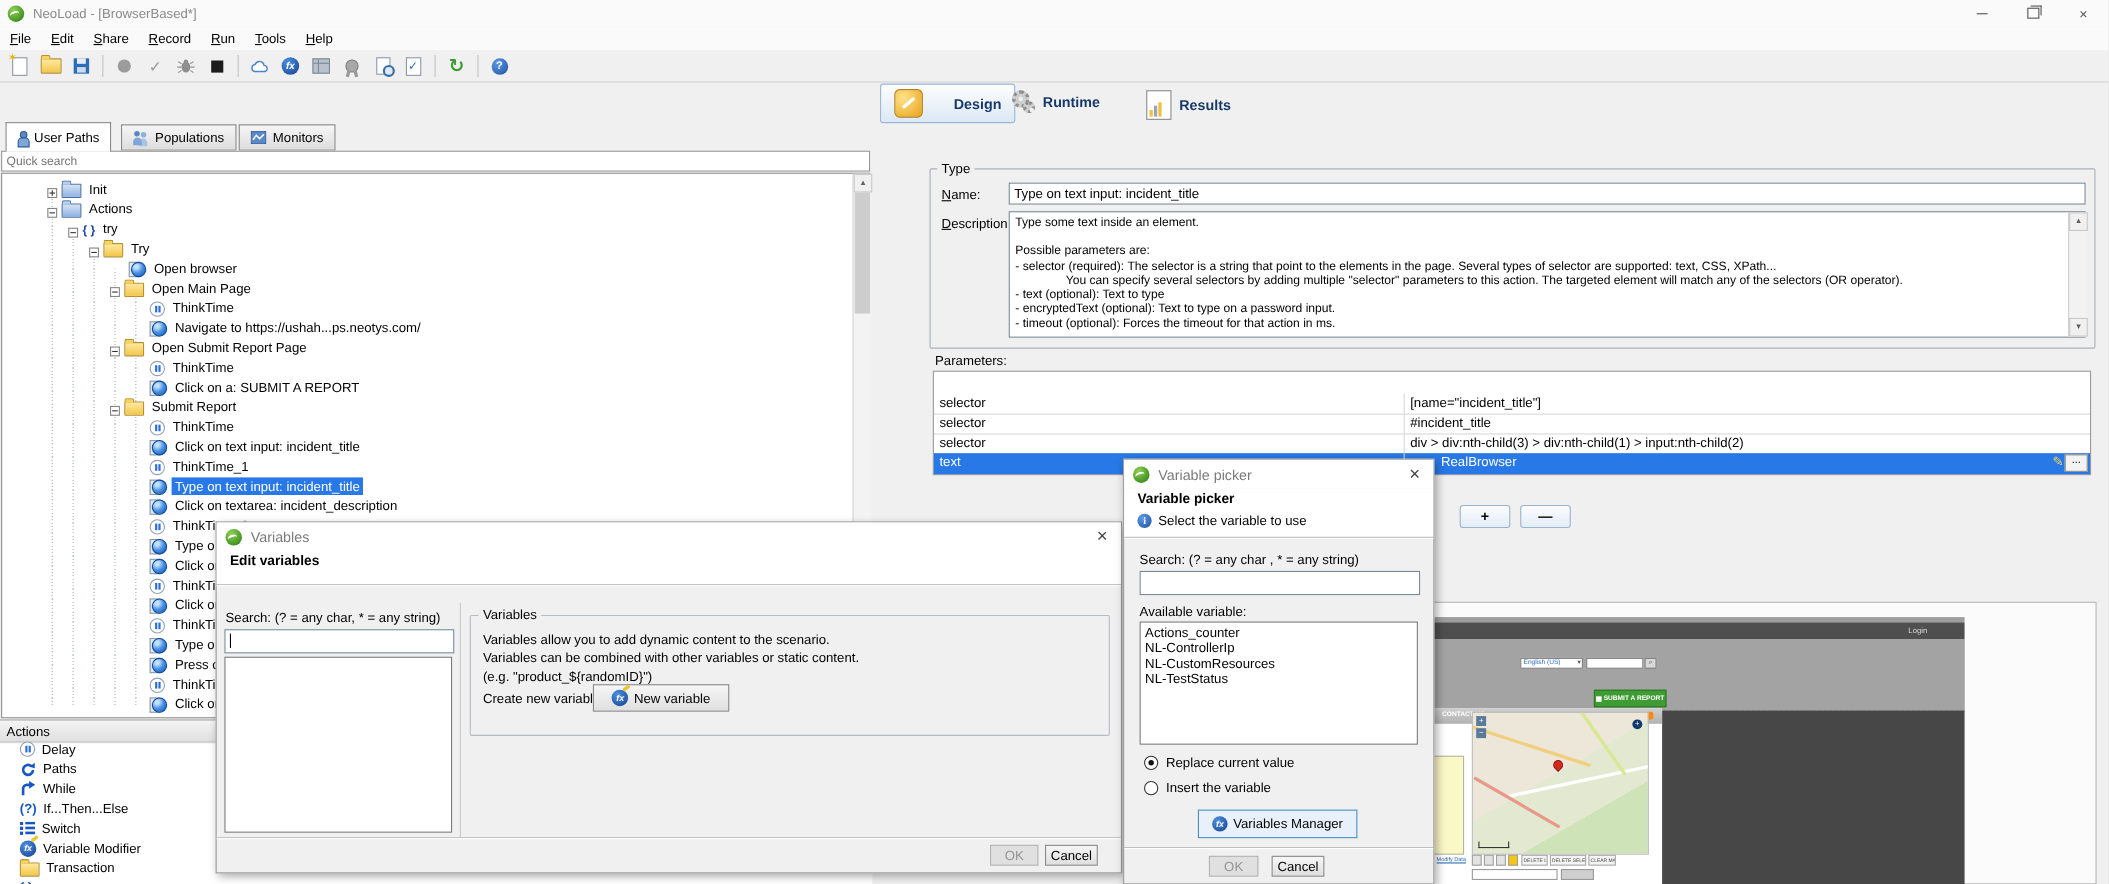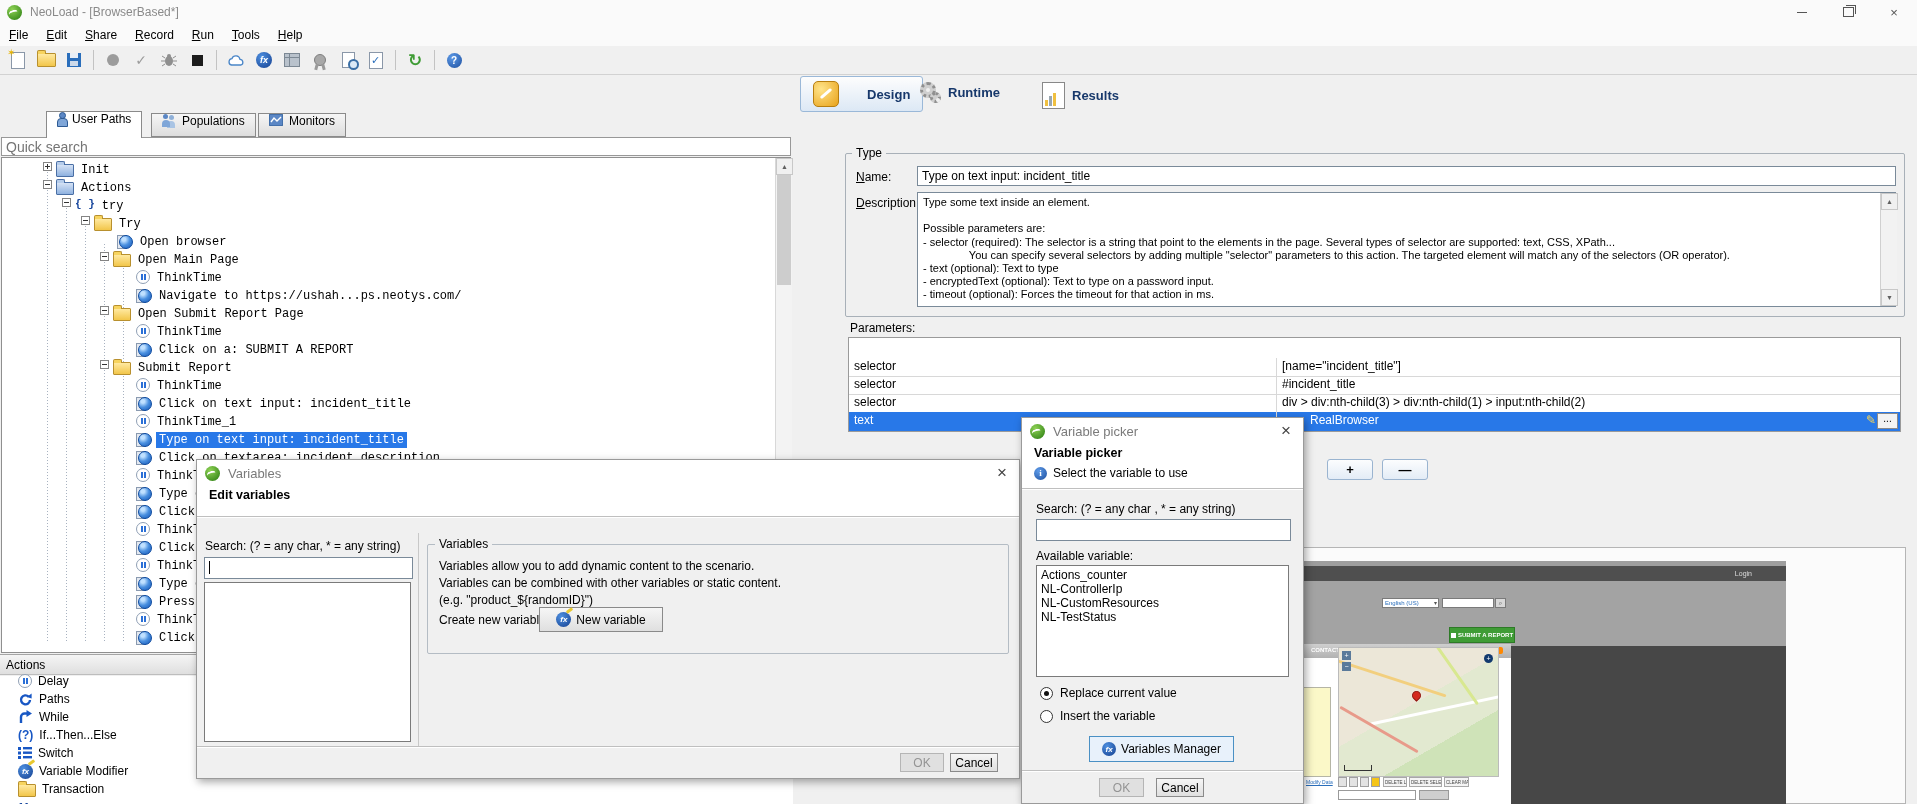--- a/index.html
+++ b/index.html
@@ -65,35 +65,35 @@
   .i-design{width:24px;height:24px;border-radius:5px;background:radial-gradient(circle at 30% 30%,#ffe48a,#e8a21a);border:1px solid #b87f10;position:relative;}
   .i-design::after{content:"";position:absolute;left:5px;top:10px;width:14px;height:3px;background:#fff;transform:rotate(-40deg);border-radius:2px;}
   .gear{width:16px;height:16px;border-radius:50%;border:3px dotted #8f8f8f;background:#cfcfcf;box-sizing:border-box;position:relative;}
   .gear::after{content:"";position:absolute;left:3px;top:3px;width:4px;height:4px;border-radius:50%;background:#f0f0f0;}
   .gear.small{width:11px;height:11px;margin-left:-6px;margin-top:10px;}
   .i-results{width:17px;height:21px;background:#fff;border:1px solid #888;position:relative;display:flex;align-items:flex-end;gap:1px;padding:2px;}
   .i-results i{display:block;width:3px;background:#f0c040;}
   .i-results i:nth-child(2){background:#9aa7b0;}
 
   
-  .tab{position:absolute;display:flex;align-items:flex-start;gap:6px;padding:0 10px;border:1px solid #8a8a8a;height:24px;box-sizing:border-box;
-    background:linear-gradient(#f6f6f6,#dddddd);top:113px;margin-left:41px;}
+  .tab{position:absolute;display:flex;align-items:center;gap:6px;padding:0 10px;border:1px solid #8a8a8a;height:24px;box-sizing:border-box;
+    background:linear-gradient(#f6f6f6,#dddddd);top:113px;}
   .tab.active{background:#fff;height:27px;top:111px;border-bottom:none;z-index:2;}
   .i-person{width:9px;height:13px;position:relative;}
   .i-person::before{content:"";position:absolute;left:2px;top:0;width:5px;height:5px;border-radius:50%;background:#5b87c5;border:1px solid #2d5a94;}
   .i-person::after{content:"";position:absolute;left:0;top:6px;width:9px;height:7px;border-radius:4px 4px 0 0;background:#7fa6d8;border:1px solid #2d5a94;}
   .i-people{width:14px;height:13px;position:relative;}
   .i-people::before{content:"";position:absolute;left:1px;top:0;width:5px;height:5px;border-radius:50%;background:#5b87c5;box-shadow:6px 1px 0 #8fb0d8;}
   .i-people::after{content:"";position:absolute;left:0;top:6px;width:8px;height:7px;border-radius:4px 4px 0 0;background:#7fa6d8;box-shadow:5px 1px 0 #a9c4e4;}
 
   
-  .qsearch{left:1px;top:137px;width:790px;height:19px;border:1px solid #989898;background:#fff;font-size:14px;padding:0 4px;box-sizing:border-box;font-family:inherit;}
+  .qsearch{left:1px;top:137px;width:790px;height:19px;border:1px solid #989898;background:#fff;font-size:11px;padding:0 4px;box-sizing:border-box;font-family:inherit;}
   .treepanel{left:1px;top:157px;width:790px;height:496px;background:#fff;border:1px solid #8f8f8f;box-sizing:border-box;}
   .guide{width:1px;background-image:repeating-linear-gradient(to bottom,#a8b2c0 0 1px,transparent 1px 3px);}
-  .trow{position:absolute;height:18px;display:flex;align-items:flex-start;gap:4px;white-space:nowrap;font-family:Liberation Mono, monospace;}
+  .trow{position:absolute;height:18px;display:flex;align-items:flex-end;gap:4px;white-space:nowrap;}
   .exp{width:9px;height:9px;background:#fff;border:1px solid #848484;box-sizing:border-box;position:relative;flex:0 0 auto;}
   .exp::before{content:"";position:absolute;left:1px;right:1px;top:3px;height:1px;background:#333;}
   .exp.plus::after{content:"";position:absolute;top:1px;bottom:1px;left:3px;width:1px;background:#333;}
   .ico-folder{width:16px;height:11px;background:linear-gradient(#ffe9a0,#f2c64a);border:1px solid #b8902e;border-radius:1px;position:relative;flex:0 0 auto;margin-top:2px;}
   .ico-folder::before{content:"";position:absolute;top:-4px;left:-1px;width:7px;height:3px;background:#f7d45f;border:1px solid #b8902e;border-bottom:none;border-radius:2px 2px 0 0;}
   .ico-folder.blue{background:linear-gradient(#d5e2f5,#8fb2e0);border-color:#4a6fa5;}
   .ico-folder.blue::before{background:#b6cdeb;border-color:#4a6fa5;}
   .ico-globe{width:16px;height:15px;position:relative;flex:0 0 auto;}
   .ico-globe::before{content:"";position:absolute;left:0;top:1px;width:8px;height:12px;background:#e4e9f0;border:1px solid #8a9ab0;}
   .ico-globe::after{content:"";position:absolute;right:0;top:1px;width:12px;height:12px;border-radius:50%;
@@ -597,21 +597,21 @@
         <span class="wp-mapbtn" style="left:297px;width:24px">DELETE LAST</span>
         <span class="wp-mapbtn" style="left:323px;width:33px">DELETE SELECTED</span>
         <span class="wp-mapbtn" style="left:358px;width:25px">CLEAR MAP</span>
         <span class="wp-input2"></span>
         <span class="wp-btn2"></span>
       </div>
 
     </div>
   </div>
 
-  <div class="abs dialog" style="left:196px;top:459px;width:822px;height:318px;z-index:30">
+  <div class="abs dialog" style="left:196px;top:474px;width:822px;height:318px;z-index:30">
     <div class="dtitle">
       <span class="ico-neoload"></span>
       <span class="txt">Variables</span>
       <span class="dclose"></span>
     </div>
     <div class="dhead">
       <div class="h1">Edit variables</div>
     </div>
     <div class="dsep"></div>
     <div style="position:absolute;left:221px;top:73px;bottom:32px;width:1px;background:#c8c8c8"></div>

